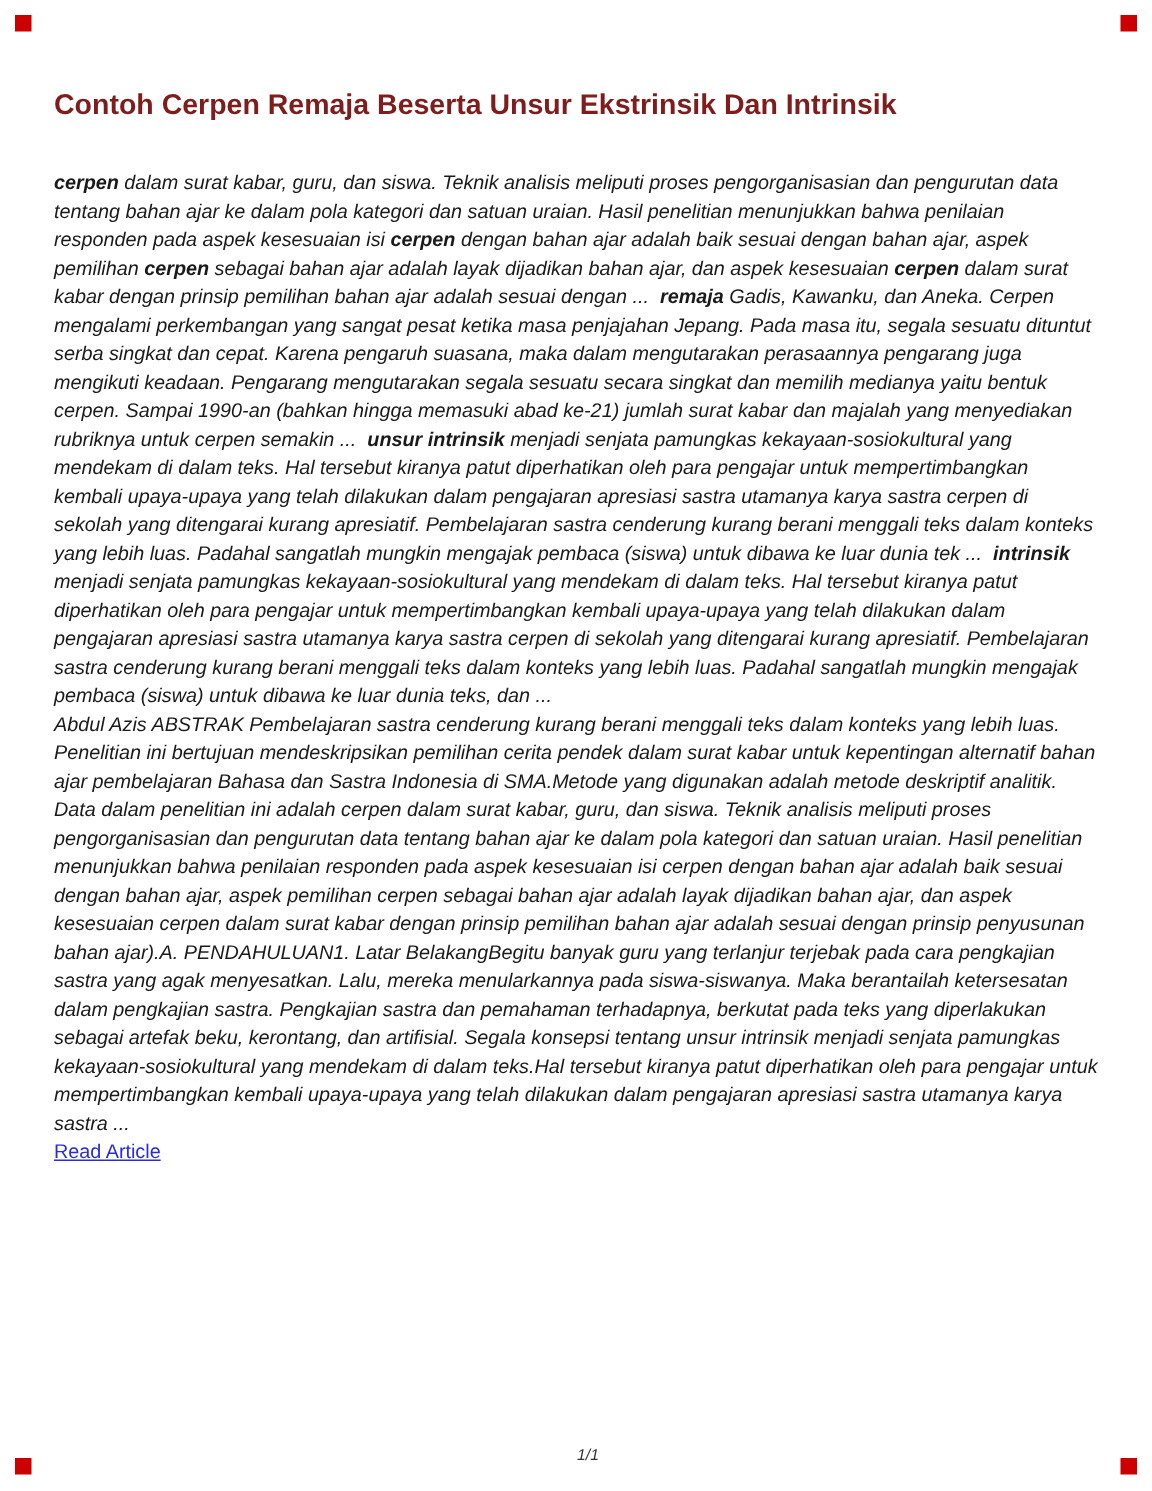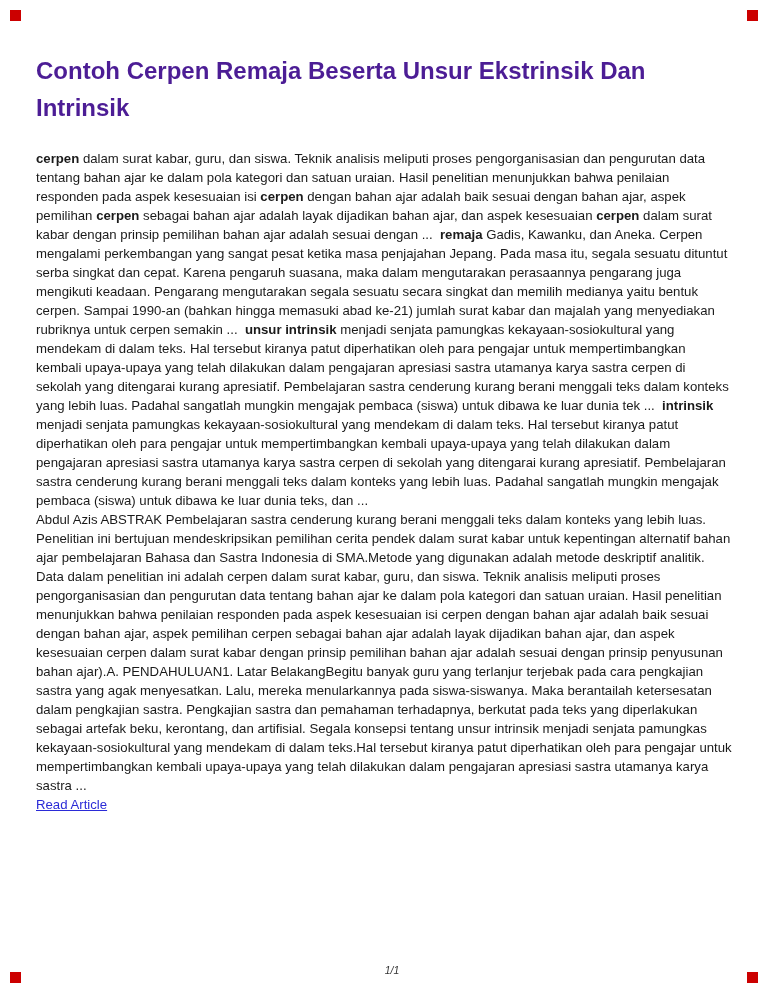--- a/index.html
+++ b/index.html
@@ -21,36 +21,37 @@
   .corner.tr { top: 10px; right: 10px; }
   .corner.bl { bottom: 11px; left: 10px; }
   .corner.br { bottom: 11px; right: 10px; }
   .content {
     position: absolute;
     top: 52px;
     left: 36px;
     right: 35px;
   }
   h1.doc-title {
-    font-size: 24px;
+    font-size: 19px;
     line-height: 37px;
     font-weight: bold;
-    color: #4c1d95;
+    color: #7f1d1d;
     margin-bottom: 23px;
   }
   h2.doc-heading {
     font-size: 13.2px;
     line-height: 19px;
     font-weight: bold;
   }
   p.doc-body {
     font-size: 13.2px;
     line-height: 19px;
     white-space: pre-wrap;
     text-align: left;
+    font-style: italic;
   }
   a.read-article {
     font-size: 13.2px;
     line-height: 19px;
     text-decoration: underline;
     cursor: pointer;
     display: inline-block;
   }
   .page-number {
     position: absolute;

